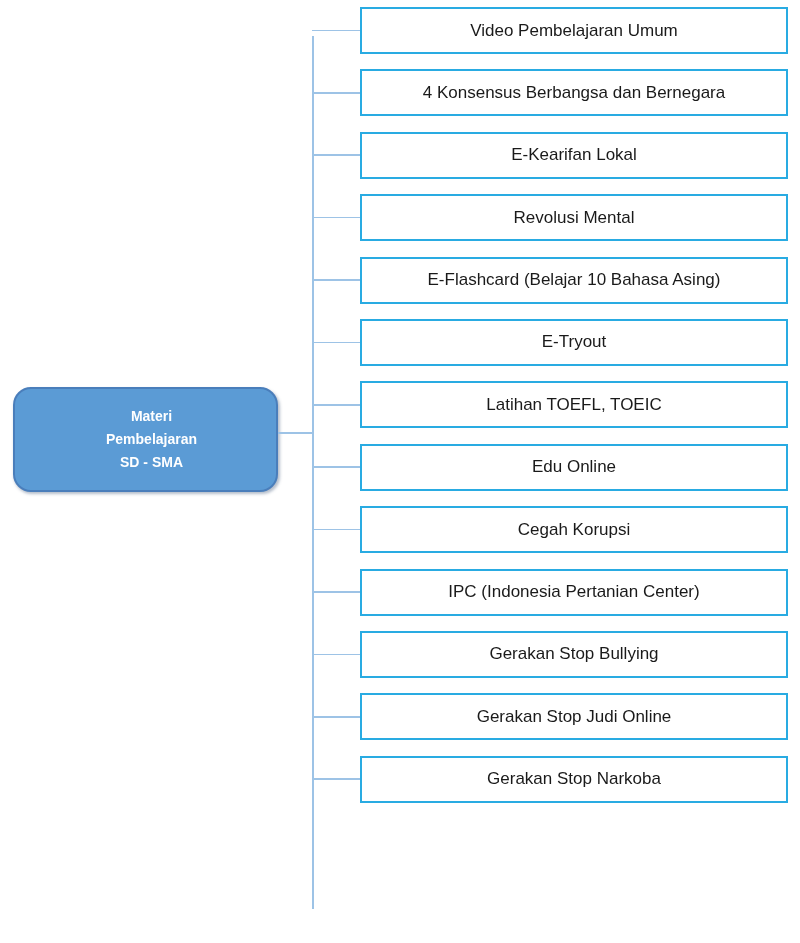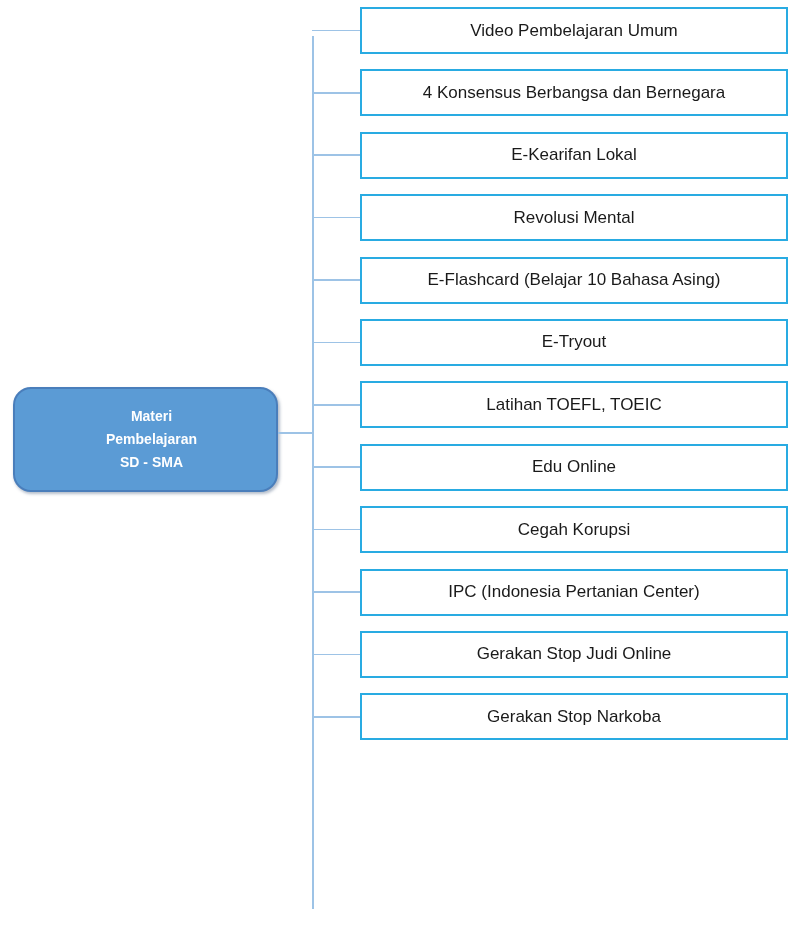--- a/index.html
+++ b/index.html
@@ -148,20 +148,23 @@
     </div>
 
     <div class="node">
       <span class="node-label">Cegah Korupsi</span>
     </div>
 
     <div class="node">
       <span class="node-label">IPC (Indonesia Pertanian Center)</span>
     </div>
 
+    <div class="node">
+      <span class="node-label">Gerakan Stop Bullying</span>
+    </div>
 
     <div class="node">
       <span class="node-label">Gerakan Stop Judi Online</span>
     </div>
 
     <div class="node">
       <span class="node-label">Gerakan Stop Narkoba</span>
     </div>
   </div>
 

